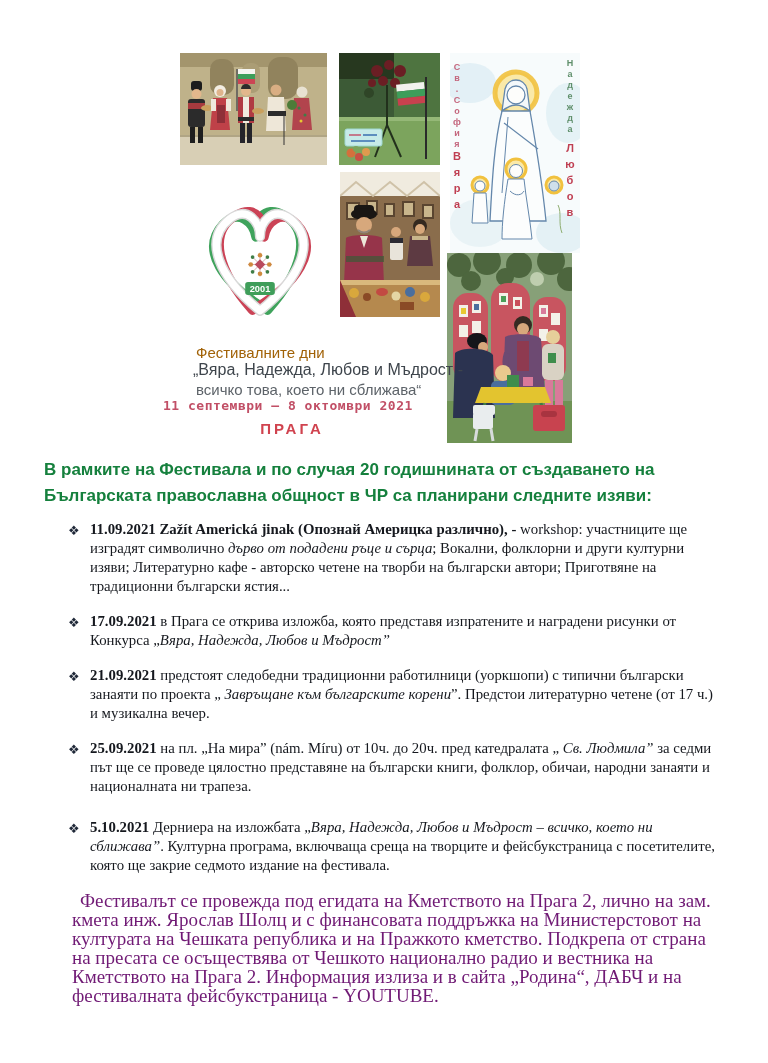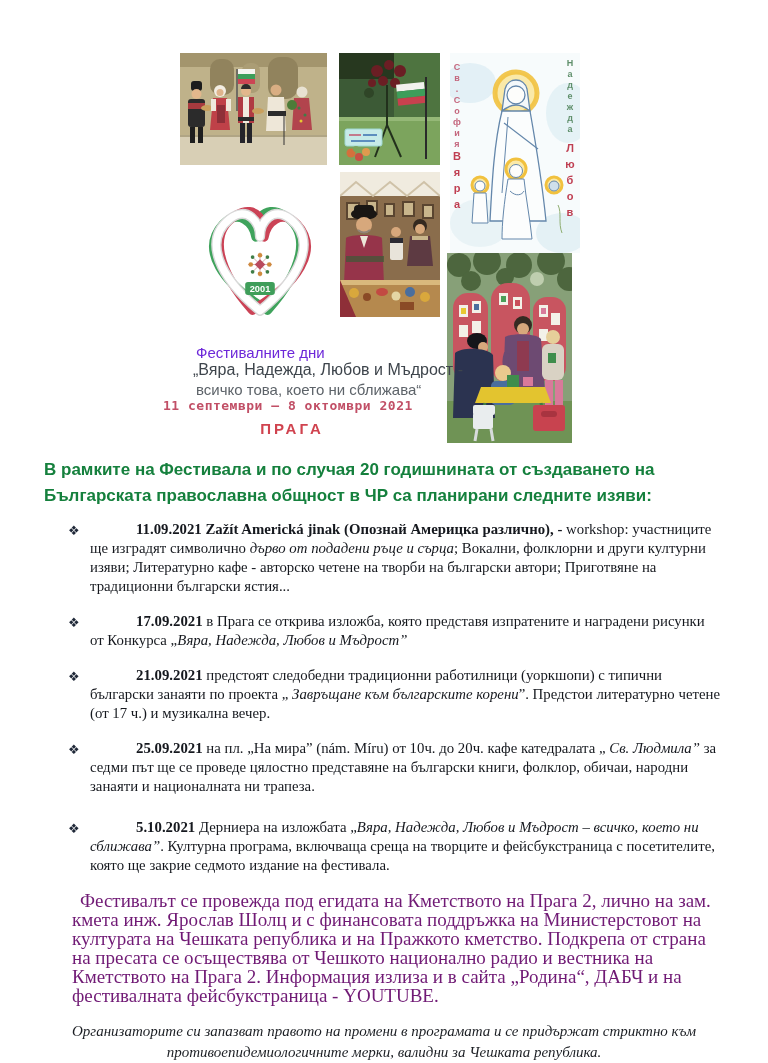--- a/index.html
+++ b/index.html
@@ -10,41 +10,41 @@
 
   
   .logo-caption{position:absolute;left:186px;top:170px;width:170px;
     font-family:"Liberation Sans",sans-serif;font-weight:700;font-size:10.5px;
     letter-spacing:-0.1px;color:#3d4854;}
   .vtext{position:absolute;writing-mode:vertical-rl;text-orientation:upright;
     font-family:"Liberation Sans",sans-serif;font-size:9px;letter-spacing:1px;font-weight:700;}
 
   
   .t-line1{position:absolute;left:196px;top:344px;font-family:"Liberation Sans",sans-serif;
-    font-size:15px;color:#6d28d9;}
+    font-size:15px;color:#a16207;}
   .t-line2{position:absolute;left:193px;top:361px;font-family:"Liberation Sans",sans-serif;
     font-size:16px;font-weight:400;color:#3e454c;}
   .t-line3{position:absolute;left:196px;top:381px;font-family:"Liberation Sans",sans-serif;
     font-size:15px;color:#5d6369;}
   .t-dates{position:absolute;left:163px;top:398px;font-family:"DejaVu Sans Mono",monospace;
     font-size:13px;font-weight:600;color:#c14f66;letter-spacing:0.5px;}
   .t-city{position:absolute;left:172px;top:420px;width:240px;text-align:center;
     font-family:"Liberation Sans",sans-serif;font-size:15px;font-weight:700;
     color:#d0434f;letter-spacing:3px;}
 
   
   .content{position:absolute;left:0;top:457px;width:768px;}
   .intro{margin:0 38px 0 44px;font-family:"Liberation Sans",sans-serif;font-weight:700;
     font-size:17px;line-height:1.5;color:#15803d;}
   .events{margin:12px 48px 0 68px;padding:0;list-style:none;}
   .event{position:relative;padding-left:22px;margin-bottom:16px;
     font-size:14.8px;line-height:19px;color:#15181e;}
   .event .marker{position:absolute;left:0;top:1px;font-size:13px;color:#1f2838;
     font-family:"DejaVu Sans",sans-serif;}
-  .seg-b{font-weight:700;margin-left:46px;}
+  .seg-b{font-weight:700;}
   .seg-i{font-style:italic;}
   .footer-par{margin:8px 44px 0 72px;font-size:19px;line-height:19px;text-indent:8px;
     color:#701a75;}
   .disclaimer{margin:16px 64px 0 64px;text-align:center;font-style:italic;
     font-size:15px;line-height:21px;color:#1c1f24;}
 </style>
 </head>
 <body>
 
 <div class="page">
@@ -333,26 +333,25 @@
       <li class="event">
         <span class="marker">❖</span>
         <span class="seg-b">17.09.2021 </span><span>в Прага се открива изложба, която представя изпратените и наградени рисунки от Конкурса „</span><span class="seg-i">Вяра, Надежда, Любов и Мъдрост”</span><span></span>
       </li>
       <li class="event">
         <span class="marker">❖</span>
         <span class="seg-b">21.09.2021 </span><span>предстоят следобедни традиционни работилници (уоркшопи) с типични български занаяти по проекта „ </span><span class="seg-i">Завръщане към българските корени</span><span>”. Предстои литературно четене (от 17 ч.) и музикална вечер.</span>
       </li>
       <li class="event">
         <span class="marker">❖</span>
-        <span class="seg-b">25.09.2021 </span><span>на пл. „На мира” (nám. Míru) от 10ч. до 20ч. кафе катедралата „ </span><span class="seg-i">Св. Людмила” </span><span>за седми път ще се проведе цялостно представяне на български книги, фолклор, обичаи, народни занаяти и националната ни трапеза.</span>
+        <span class="seg-b">25.09.2021 </span><span>на пл. „На мира” (nám. Míru) от 10ч. до 20ч. пред катедралата „ </span><span class="seg-i">Св. Людмила” </span><span>за седми път ще се проведе цялостно представяне на български книги, фолклор, обичаи, народни занаяти и националната ни трапеза.</span>
       </li>
       <li class="event" style="margin-top:22px">
         <span class="marker">❖</span>
         <span class="seg-b">5.10.2021 </span><span>Дерниера на изложбата „</span><span class="seg-i">Вяра, Надежда, Любов и Мъдрост – всичко, което ни сближава”</span><span>. Културна програма, включваща среща на творците и фейсбукстраница с посетителите, която ще закрие седмото издание на фестивала.</span>
       </li>
     </ul>
 
     <p class="footer-par">Фестивалът се провежда под егидата на Кметството на Прага 2, лично на зам. кмета инж. Ярослав Шолц и с финансовата поддръжка на Министерстовот на културата на Чешката република и на Пражкото кметство. Подкрепа от страна на пресата се осъществява от Чешкото национално радио и вестника на Кметството на Прага 2. Информация излиза и в сайта „Родина“, ДАБЧ и на фестивалната фейсбукстраница - YOUTUBE.</p>
 
-    <p class="disclaimer">Организаторите си запазват правото на промени в програмата и се придържат стриктно към противоепидемиологичните мерки, валидни за Чешката република.</p>
   </div>
 
 </div>
 
 </body></html>

